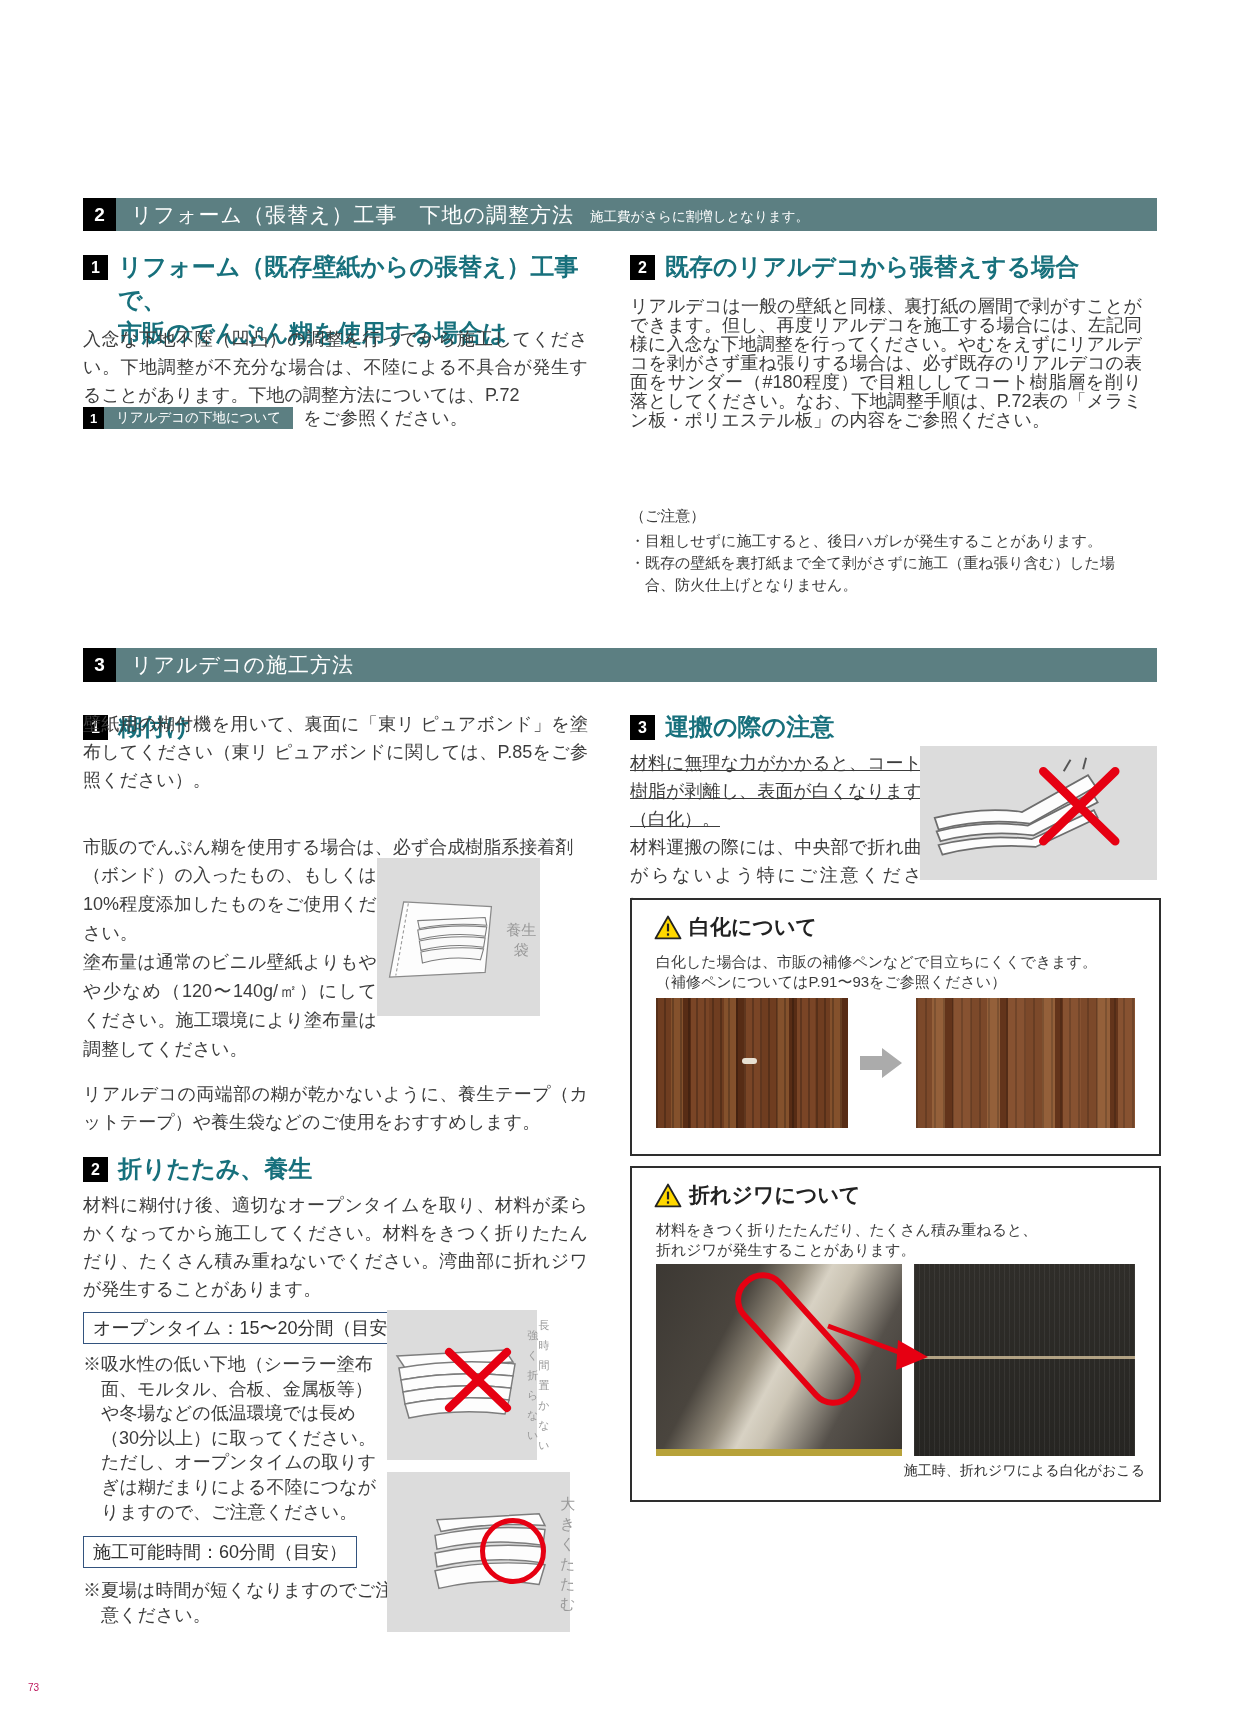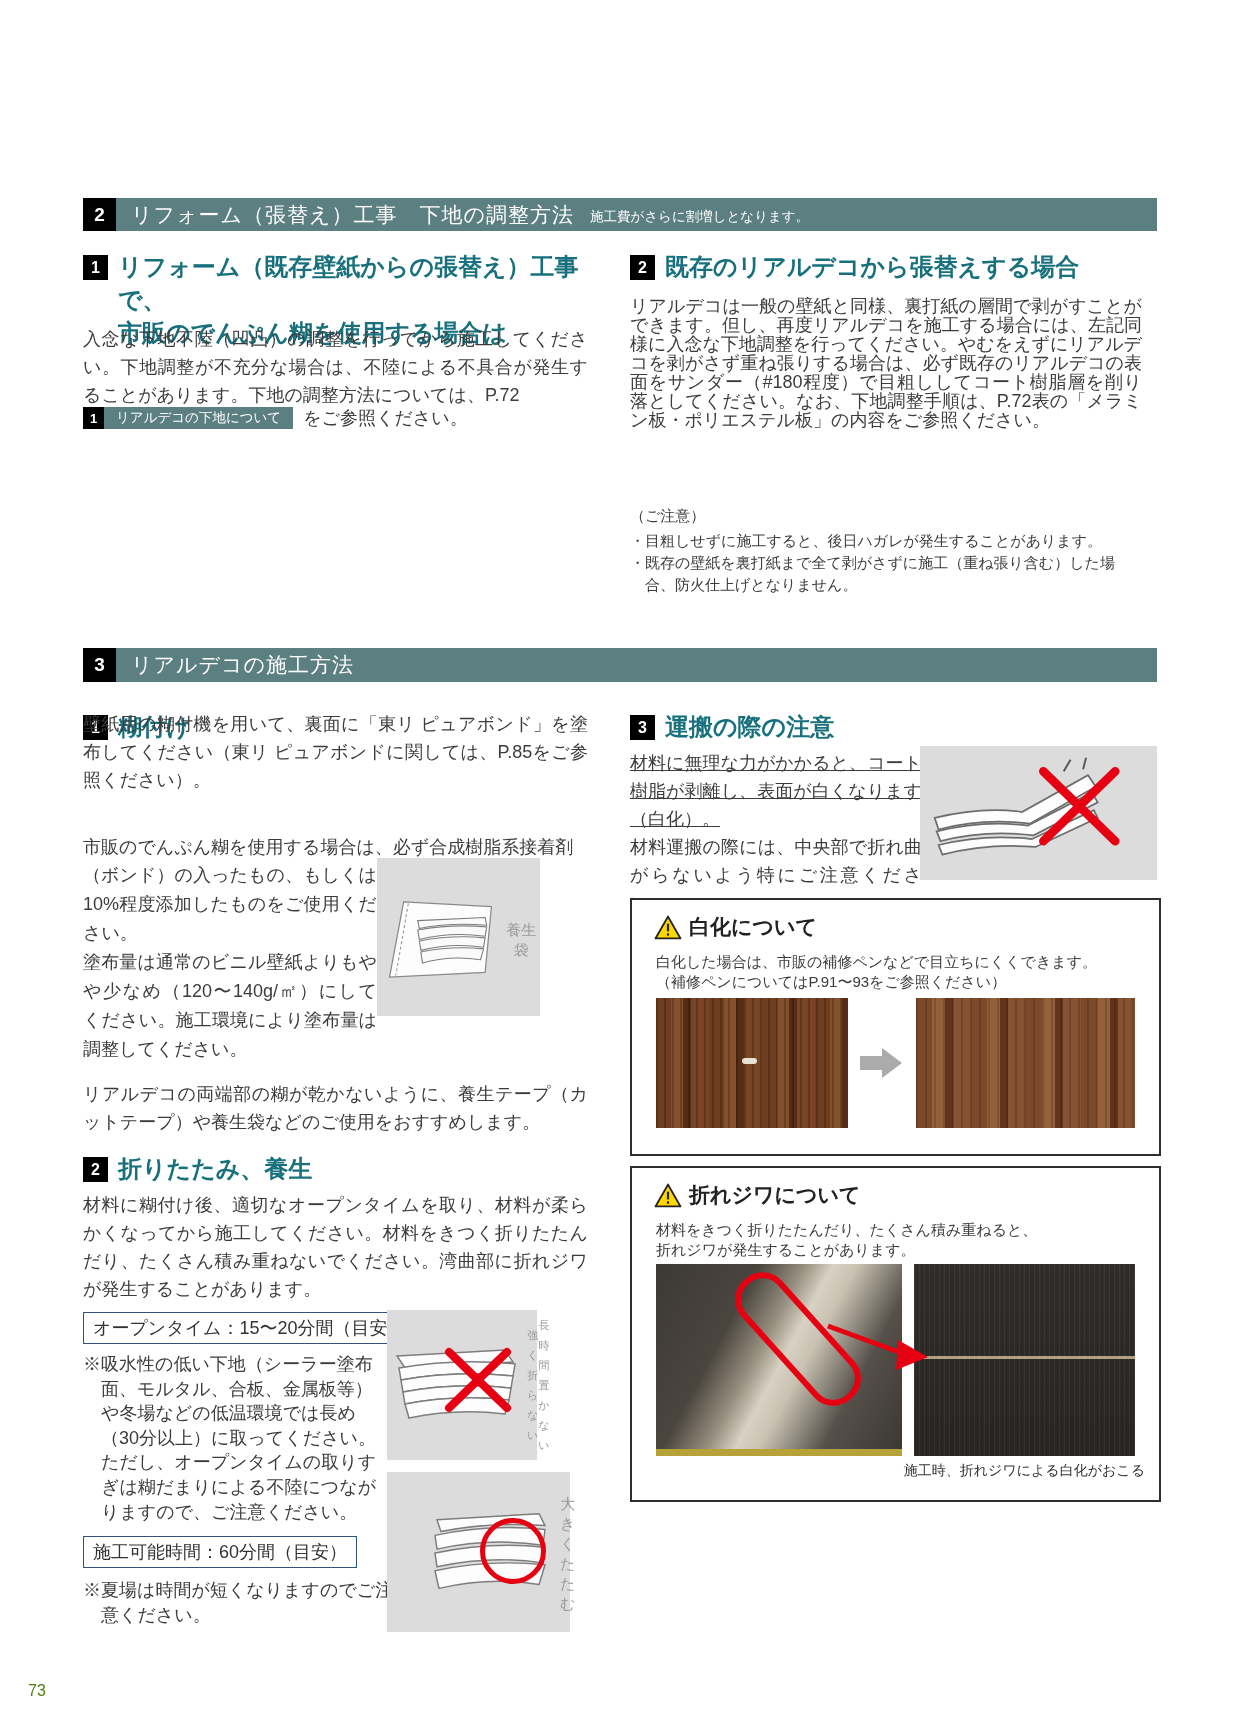--- a/index.html
+++ b/index.html
@@ -49,21 +49,21 @@
   .darkwood{background:
     repeating-linear-gradient(90deg, rgba(255,255,255,.06) 0 1px, rgba(0,0,0,0) 1px 5px),
     linear-gradient(#2f2d29,#262522);}
   .foldphoto{background:
     linear-gradient(to top, #b7a23a 0 7px, rgba(0,0,0,0) 7px),
     linear-gradient(118deg, #3c3833 0%, #4a453e 30%, #989080 43%, #d8d2c4 51%, #c9c2b2 58%, #55504a 76%, #3a3631 100%);}
 
   .redring{border:5px solid #e60012;border-radius:50%;}
   .redcapsule{border:6px solid #e60012;border-radius:26px;}
 
-  .pageno{font-size:16px;color:#4d7c0f;}
+  .pageno{font-size:10px;color:#be185d;}
 </style>
 </head>
 <body>
 
 <div id="page">
 
   <div class="abs bar" style="left:83px;top:198px;width:1074px;">
     <div class="barnum">2</div>
     <div class="bart">リフォーム（張替え）工事　下地の調整方法</div>
     <div class="barst">施工費がさらに割増しとなります。</div>

